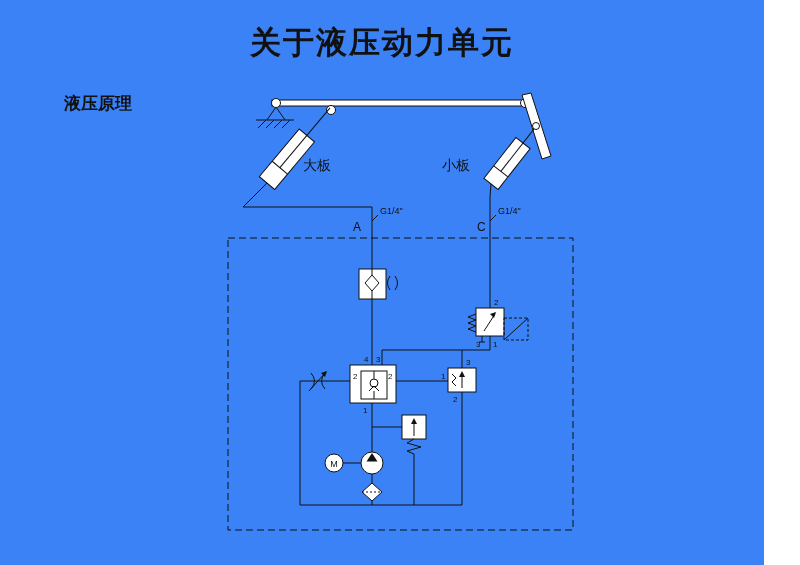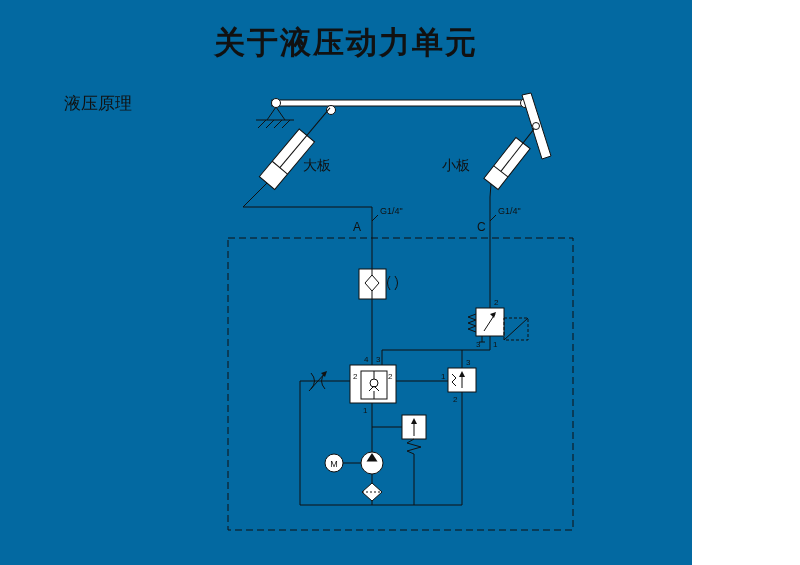--- a/index.html
+++ b/index.html
@@ -1,20 +1,20 @@
 <!DOCTYPE html>
 <html><head>
 <meta charset="utf-8">
 <style>
   html,body{margin:0;padding:0;background:#fff;}
   body{font-family:"Liberation Sans", sans-serif;color:#111;}
-  .canvas{position:relative;width:692px;height:565px;background:#0369a1;overflow:hidden;}
+  .canvas{position:relative;width:764px;height:565px;background:#3b82f6;overflow:hidden;}
   .page-title{position:absolute;top:22px;left:0;width:100%;text-align:center;
     font-size:31px;font-weight:bold;letter-spacing:2px;margin:0;}
-  .section-label{position:absolute;top:92px;left:64px;font-size:17px;font-weight:normal;}
+  .section-label{position:absolute;top:92px;left:64px;font-size:17px;font-weight:bold;}
   svg{position:absolute;top:0;left:0;}
   svg text{fill:#111;stroke:none;font-family:"Liberation Sans",sans-serif;}
   .ln{fill:none;stroke:#111;stroke-width:1;}
   .fw{fill:#fff;stroke:#111;stroke-width:1;}
   .fb{fill:#111;stroke:none;}
 </style>
 </head>
 <body>
 
 <div class="canvas">

